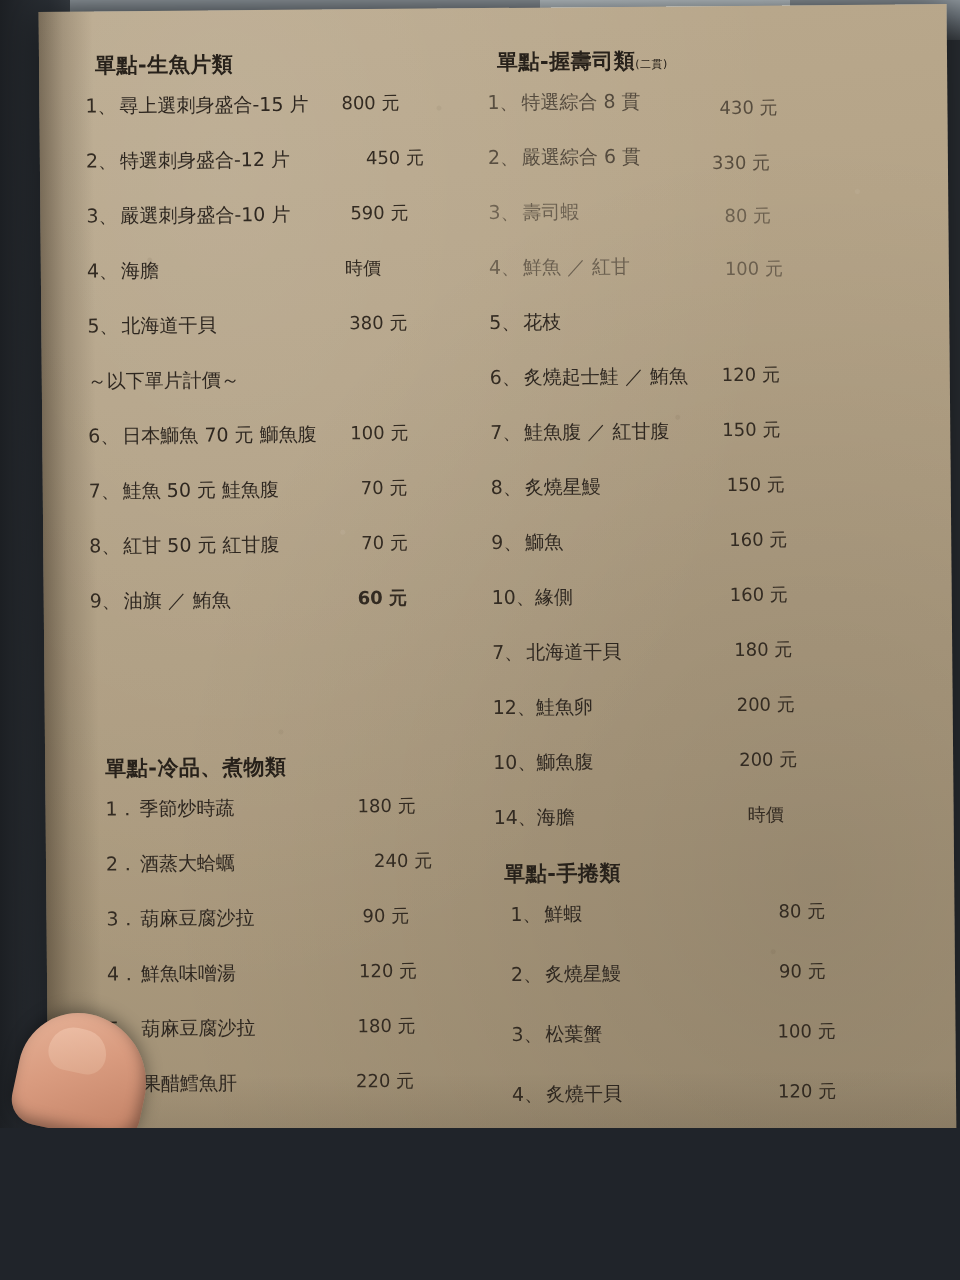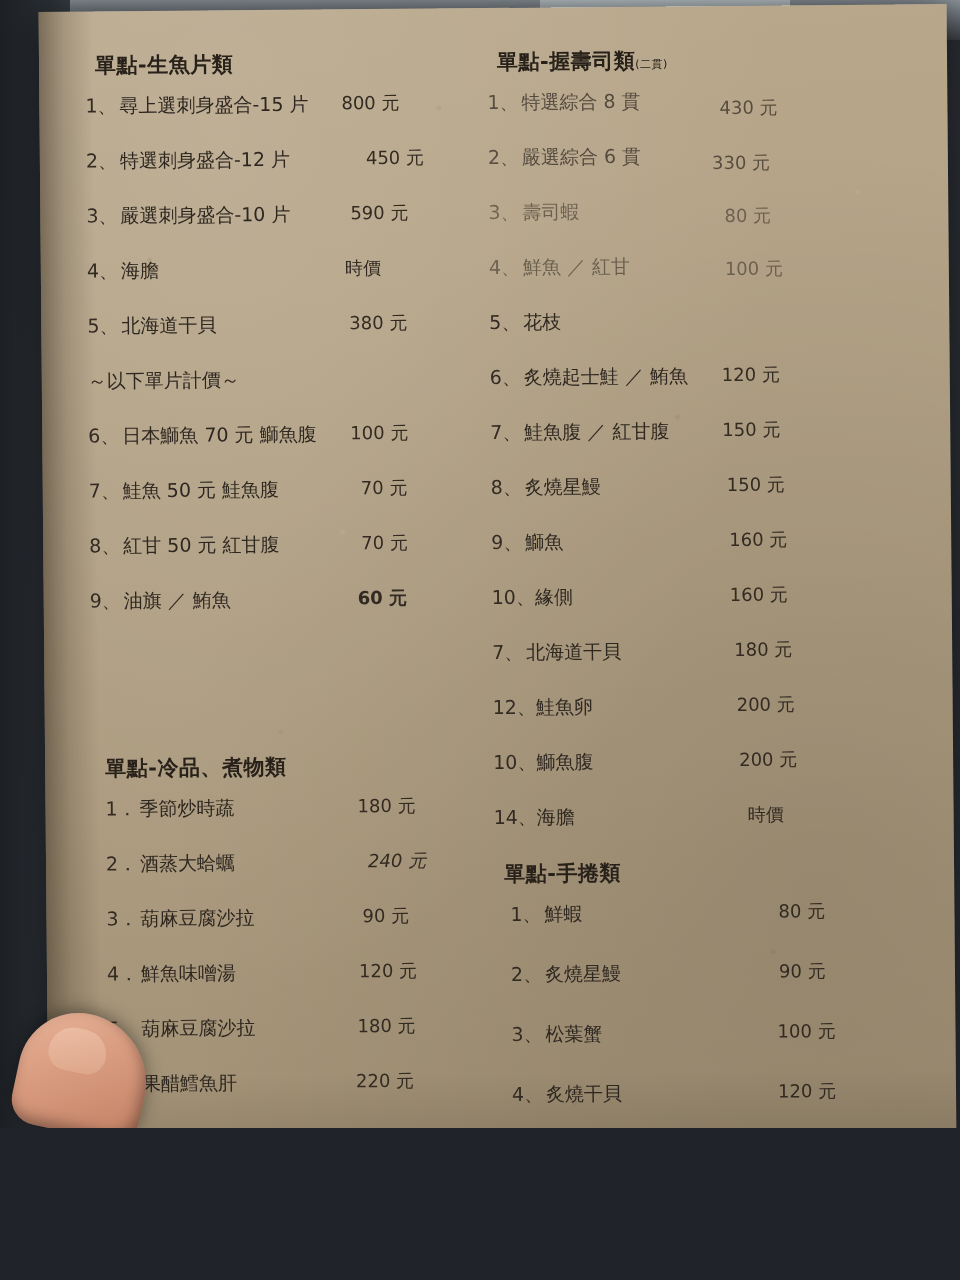--- a/index.html
+++ b/index.html
@@ -238,21 +238,21 @@
 
         <ul class="items" style="margin-left:14px;">
           <li class="item">
             <span class="num">1．</span>
             <span class="name">季節炒時蔬</span>
             <span class="price" style="left:252px;">180 元</span>
           </li>
           <li class="item">
             <span class="num">2．</span>
             <span class="name">酒蒸大蛤蠣</span>
-            <span class="price" style="left:262px;font-style:italic;">240 元</span>
+            <span class="price" style="left:268px;">240 元</span>
           </li>
           <li class="item">
             <span class="num">3．</span>
             <span class="name">葫麻豆腐沙拉</span>
             <span class="price" style="left:256px;">90 元</span>
           </li>
           <li class="item">
             <span class="num">4．</span>
             <span class="name">鮮魚味噌湯</span>
             <span class="price" style="left:252px;">120 元</span>

